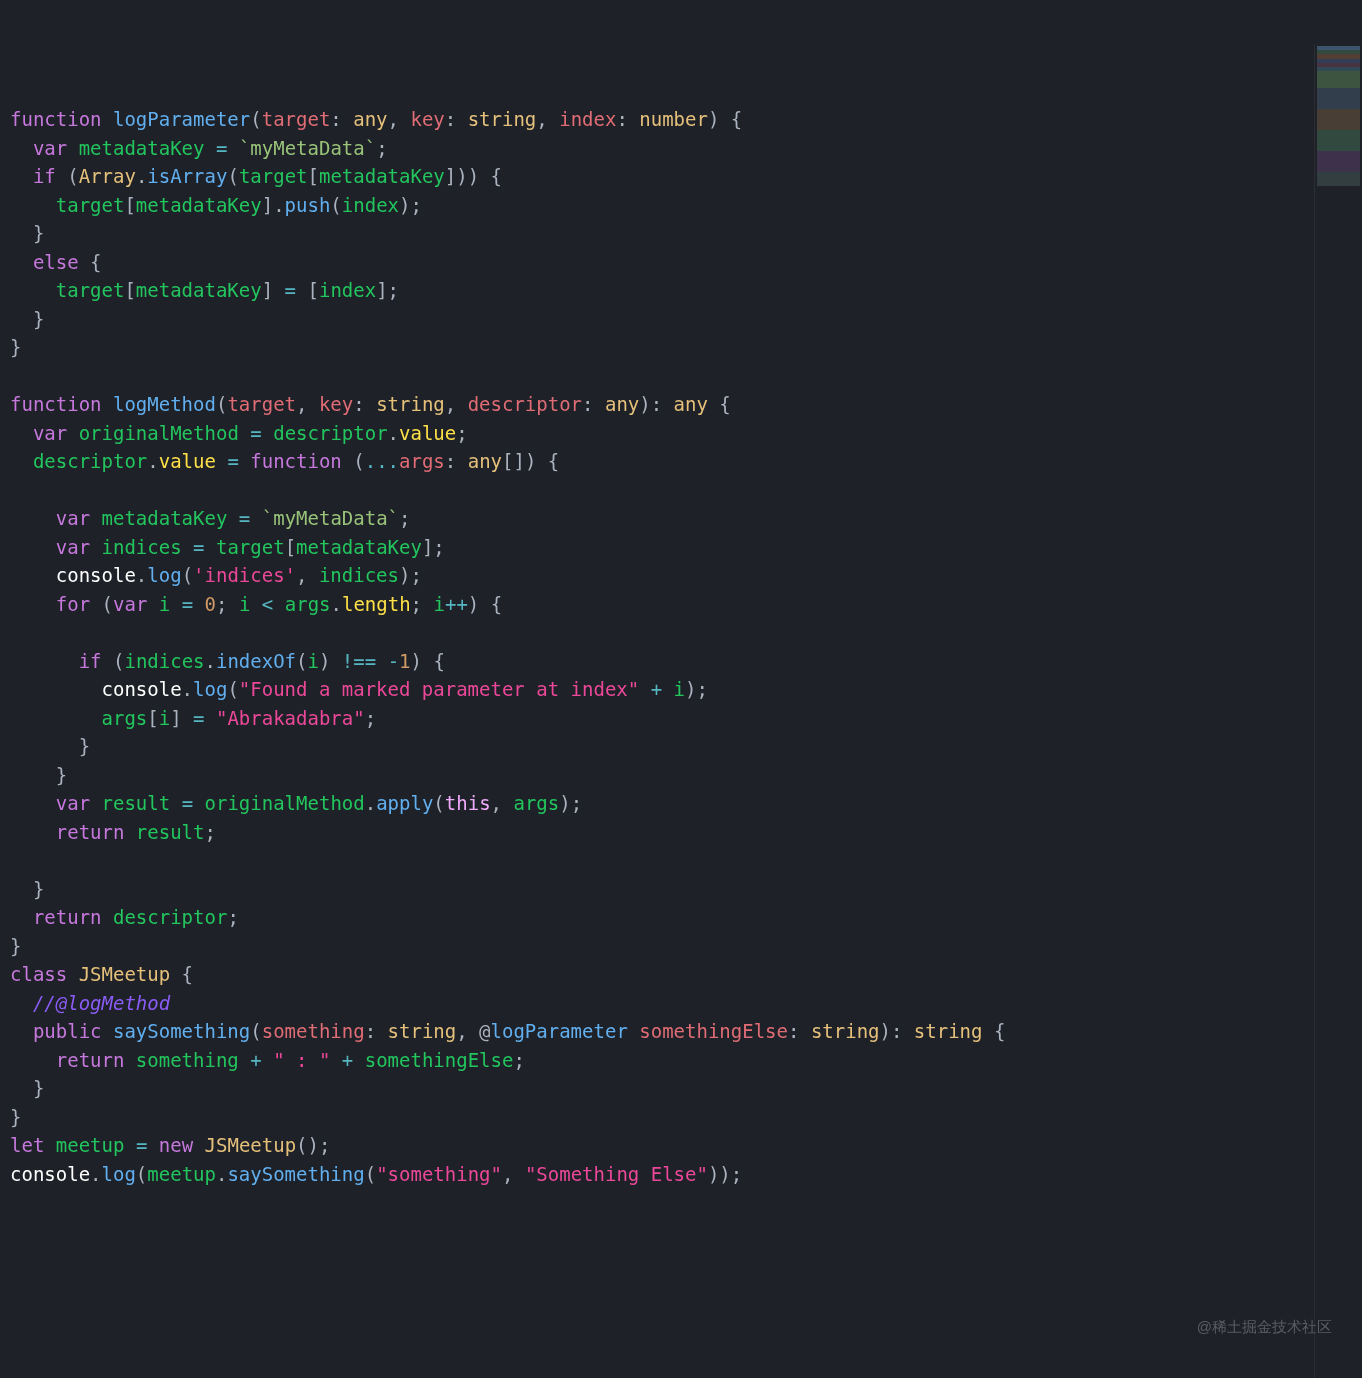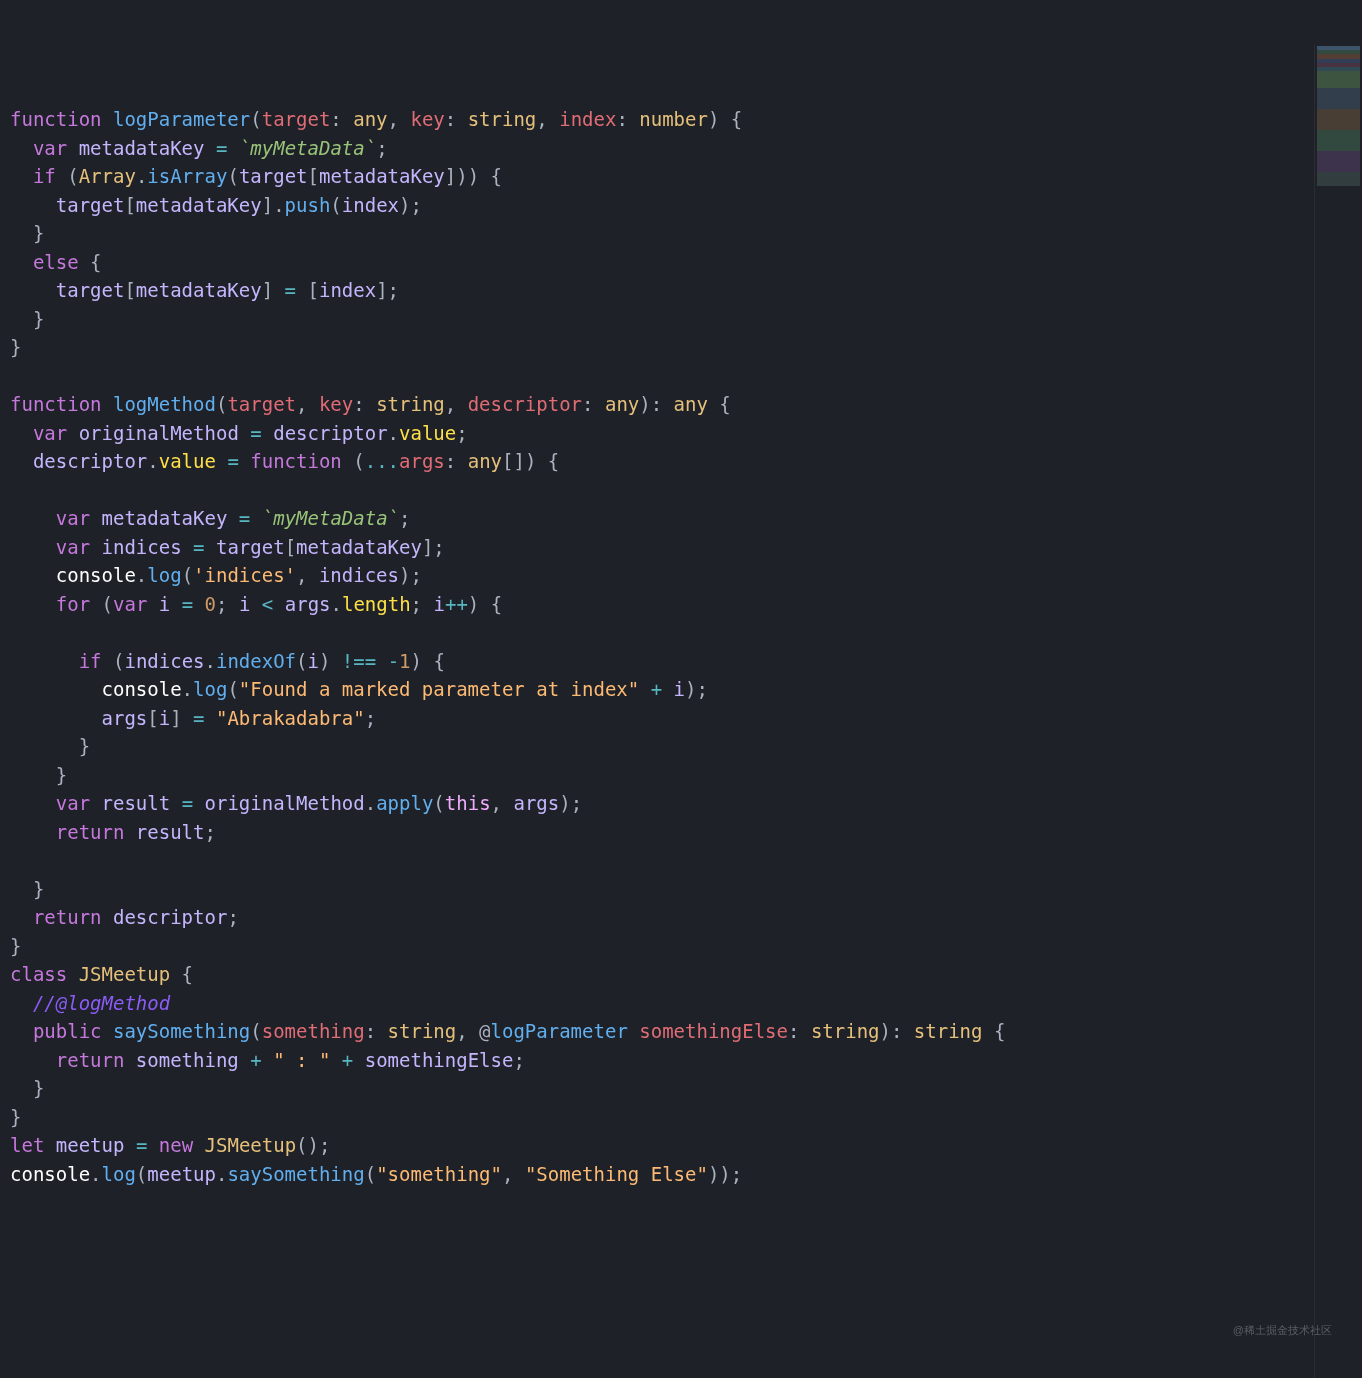--- a/index.html
+++ b/index.html
@@ -59,37 +59,37 @@
       display: block;
       height: 28.5px;
       white-space: pre;
     }
     
     .kw { color: #c678dd; }       
     .fn { color: #61afef; }       
     .param { color: #e06c75; }    
     .type { color: #e5c07b; }     
     .punct { color: #abb2bf; }    
-    .str { color: #fdba74; text-align: center; }      
-    .tmpl { color: #98c379; font-style: italic; }     
+    .str { color: #ec4899; text-align: center; }      
+    .tmpl { color: #98c379; }     
     .num { color: #d19a66; }      
     .prop { color: #fde047; }     
-    .ident { color: #c4b5fd; }    
+    .ident { color: #22c55e; }    
     .obj { color: #ffffff; }      
     .comment { color: #8b5cf6; font-style: italic; }
     .white { color: #abb2bf; }
     .op { color: #56b6c2; }       
     .this { color: #f0abfc; }
     
     .watermark {
       position: absolute;
       bottom: 40px;
       right: 30px;
       color: #5a5d64;
-      font-size: 11px;
+      font-size: 15px;
       font-family: sans-serif;
       text-align: right;
     }
   </style>
 </head>
 <body>
 
 <div class="editor-container">
   <div class="code-area" id="code-area">
   <span class="line"><span class="kw">function</span><span class="white"> </span><span class="fn">logParameter</span><span class="punct">(</span><span class="param">target</span><span class="punct">: </span><span class="type">any</span><span class="punct">, </span><span class="param">key</span><span class="punct">: </span><span class="type">string</span><span class="punct">, </span><span class="param">index</span><span class="punct">: </span><span class="type">number</span><span class="punct">) {</span></span><span class="line"><span class="white">  </span><span class="kw">var</span><span class="white"> </span><span class="ident">metadataKey</span><span class="white"> </span><span class="op">=</span><span class="white"> </span><span class="tmpl">`myMetaData`</span><span class="punct">;</span></span><span class="line"><span class="white">  </span><span class="kw">if</span><span class="white"> </span><span class="punct">(</span><span class="type">Array</span><span class="punct">.</span><span class="fn">isArray</span><span class="punct">(</span><span class="ident">target</span><span class="punct">[</span><span class="ident">metadataKey</span><span class="punct">])) {</span></span><span class="line"><span class="white">    </span><span class="ident">target</span><span class="punct">[</span><span class="ident">metadataKey</span><span class="punct">].</span><span class="fn">push</span><span class="punct">(</span><span class="ident">index</span><span class="punct">);</span></span><span class="line"><span class="white">  </span><span class="punct">}</span></span><span class="line"><span class="white">  </span><span class="kw">else</span><span class="white"> {</span></span><span class="line"><span class="white">    </span><span class="ident">target</span><span class="punct">[</span><span class="ident">metadataKey</span><span class="punct">] </span><span class="op">=</span><span class="punct"> [</span><span class="ident">index</span><span class="punct">];</span></span><span class="line"><span class="white">  </span><span class="punct">}</span></span><span class="line"><span class="punct">}</span></span><span class="line"></span><span class="line"><span class="kw">function</span><span class="white"> </span><span class="fn">logMethod</span><span class="punct">(</span><span class="param">target</span><span class="punct">, </span><span class="param">key</span><span class="punct">: </span><span class="type">string</span><span class="punct">, </span><span class="param">descriptor</span><span class="punct">: </span><span class="type">any</span><span class="punct">): </span><span class="type">any</span><span class="white"> {</span></span><span class="line"><span class="white">  </span><span class="kw">var</span><span class="white"> </span><span class="ident">originalMethod</span><span class="white"> </span><span class="op">=</span><span class="white"> </span><span class="ident">descriptor</span><span class="punct">.</span><span class="prop">value</span><span class="punct">;</span></span><span class="line"><span class="white">  </span><span class="ident">descriptor</span><span class="punct">.</span><span class="prop">value</span><span class="white"> </span><span class="op">=</span><span class="white"> </span><span class="kw">function</span><span class="white"> </span><span class="punct">(</span><span class="op">...</span><span class="param">args</span><span class="punct">: </span><span class="type">any</span><span class="punct">[]) {</span></span><span class="line"><span class="white">    </span></span><span class="line"><span class="white">    </span><span class="kw">var</span><span class="white"> </span><span class="ident">metadataKey</span><span class="white"> </span><span class="op">=</span><span class="white"> </span><span class="tmpl">`myMetaData`</span><span class="punct">;</span></span><span class="line"><span class="white">    </span><span class="kw">var</span><span class="white"> </span><span class="ident">indices</span><span class="white"> </span><span class="op">=</span><span class="white"> </span><span class="ident">target</span><span class="punct">[</span><span class="ident">metadataKey</span><span class="punct">];</span></span><span class="line"><span class="white">    </span><span class="obj">console</span><span class="punct">.</span><span class="fn">log</span><span class="punct">(</span><span class="str">'indices'</span><span class="punct">, </span><span class="ident">indices</span><span class="punct">);</span></span><span class="line"><span class="white">    </span><span class="kw">for</span><span class="white"> </span><span class="punct">(</span><span class="kw">var</span><span class="white"> </span><span class="ident">i</span><span class="white"> </span><span class="op">=</span><span class="white"> </span><span class="num">0</span><span class="punct">; </span><span class="ident">i</span><span class="white"> </span><span class="op">&lt;</span><span class="white"> </span><span class="ident">args</span><span class="punct">.</span><span class="prop">length</span><span class="punct">; </span><span class="ident">i</span><span class="op">++</span><span class="punct">) {</span></span><span class="line"><span class="white">      </span></span><span class="line"><span class="white">      </span><span class="kw">if</span><span class="white"> </span><span class="punct">(</span><span class="ident">indices</span><span class="punct">.</span><span class="fn">indexOf</span><span class="punct">(</span><span class="ident">i</span><span class="punct">) </span><span class="op">!==</span><span class="white"> </span><span class="op">-</span><span class="num">1</span><span class="punct">) {</span></span><span class="line"><span class="white">        </span><span class="obj">console</span><span class="punct">.</span><span class="fn">log</span><span class="punct">(</span><span class="str">"Found a marked parameter at index"</span><span class="white"> </span><span class="op">+</span><span class="white"> </span><span class="ident">i</span><span class="punct">);</span></span><span class="line"><span class="white">        </span><span class="ident">args</span><span class="punct">[</span><span class="ident">i</span><span class="punct">] </span><span class="op">=</span><span class="white"> </span><span class="str">"Abrakadabra"</span><span class="punct">;</span></span><span class="line"><span class="white">      </span><span class="punct">}</span></span><span class="line"><span class="white">    </span><span class="punct">}</span></span><span class="line"><span class="white">    </span><span class="kw">var</span><span class="white"> </span><span class="ident">result</span><span class="white"> </span><span class="op">=</span><span class="white"> </span><span class="ident">originalMethod</span><span class="punct">.</span><span class="fn">apply</span><span class="punct">(</span><span class="this">this</span><span class="punct">, </span><span class="ident">args</span><span class="punct">);</span></span><span class="line"><span class="white">    </span><span class="kw">return</span><span class="white"> </span><span class="ident">result</span><span class="punct">;</span></span><span class="line"><span class="white">    </span></span><span class="line"><span class="white">  </span><span class="punct">}</span></span><span class="line"><span class="white">  </span><span class="kw">return</span><span class="white"> </span><span class="ident">descriptor</span><span class="punct">;</span></span><span class="line"><span class="punct">}</span></span><span class="line"><span class="kw">class</span><span class="white"> </span><span class="type">JSMeetup</span><span class="white"> {</span></span><span class="line"><span class="white">  </span><span class="comment">//@logMethod</span></span><span class="line"><span class="white">  </span><span class="kw">public</span><span class="white"> </span><span class="fn">saySomething</span><span class="punct">(</span><span class="param">something</span><span class="punct">: </span><span class="type">string</span><span class="punct">, </span><span class="punct">@</span><span class="fn">logParameter</span><span class="white"> </span><span class="param">somethingElse</span><span class="punct">: </span><span class="type">string</span><span class="punct">): </span><span class="type">string</span><span class="white"> </span><span class="punct">{</span></span><span class="line"><span class="white">    </span><span class="kw">return</span><span class="white"> </span><span class="ident">something</span><span class="white"> </span><span class="op">+</span><span class="white"> </span><span class="str">" : "</span><span class="white"> </span><span class="op">+</span><span class="white"> </span><span class="ident">somethingElse</span><span class="punct">;</span></span><span class="line"><span class="white">  </span><span class="punct">}</span></span><span class="line"><span class="punct">}</span></span><span class="line"><span class="kw">let</span><span class="white"> </span><span class="ident">meetup</span><span class="white"> </span><span class="op">=</span><span class="white"> </span><span class="kw">new</span><span class="white"> </span><span class="type">JSMeetup</span><span class="punct">();</span></span><span class="line"><span class="obj">console</span><span class="punct">.</span><span class="fn">log</span><span class="punct">(</span><span class="ident">meetup</span><span class="punct">.</span><span class="fn">saySomething</span><span class="punct">(</span><span class="str">"something"</span><span class="punct">, </span><span class="str">"Something Else"</span><span class="punct">));</span></span></div>

